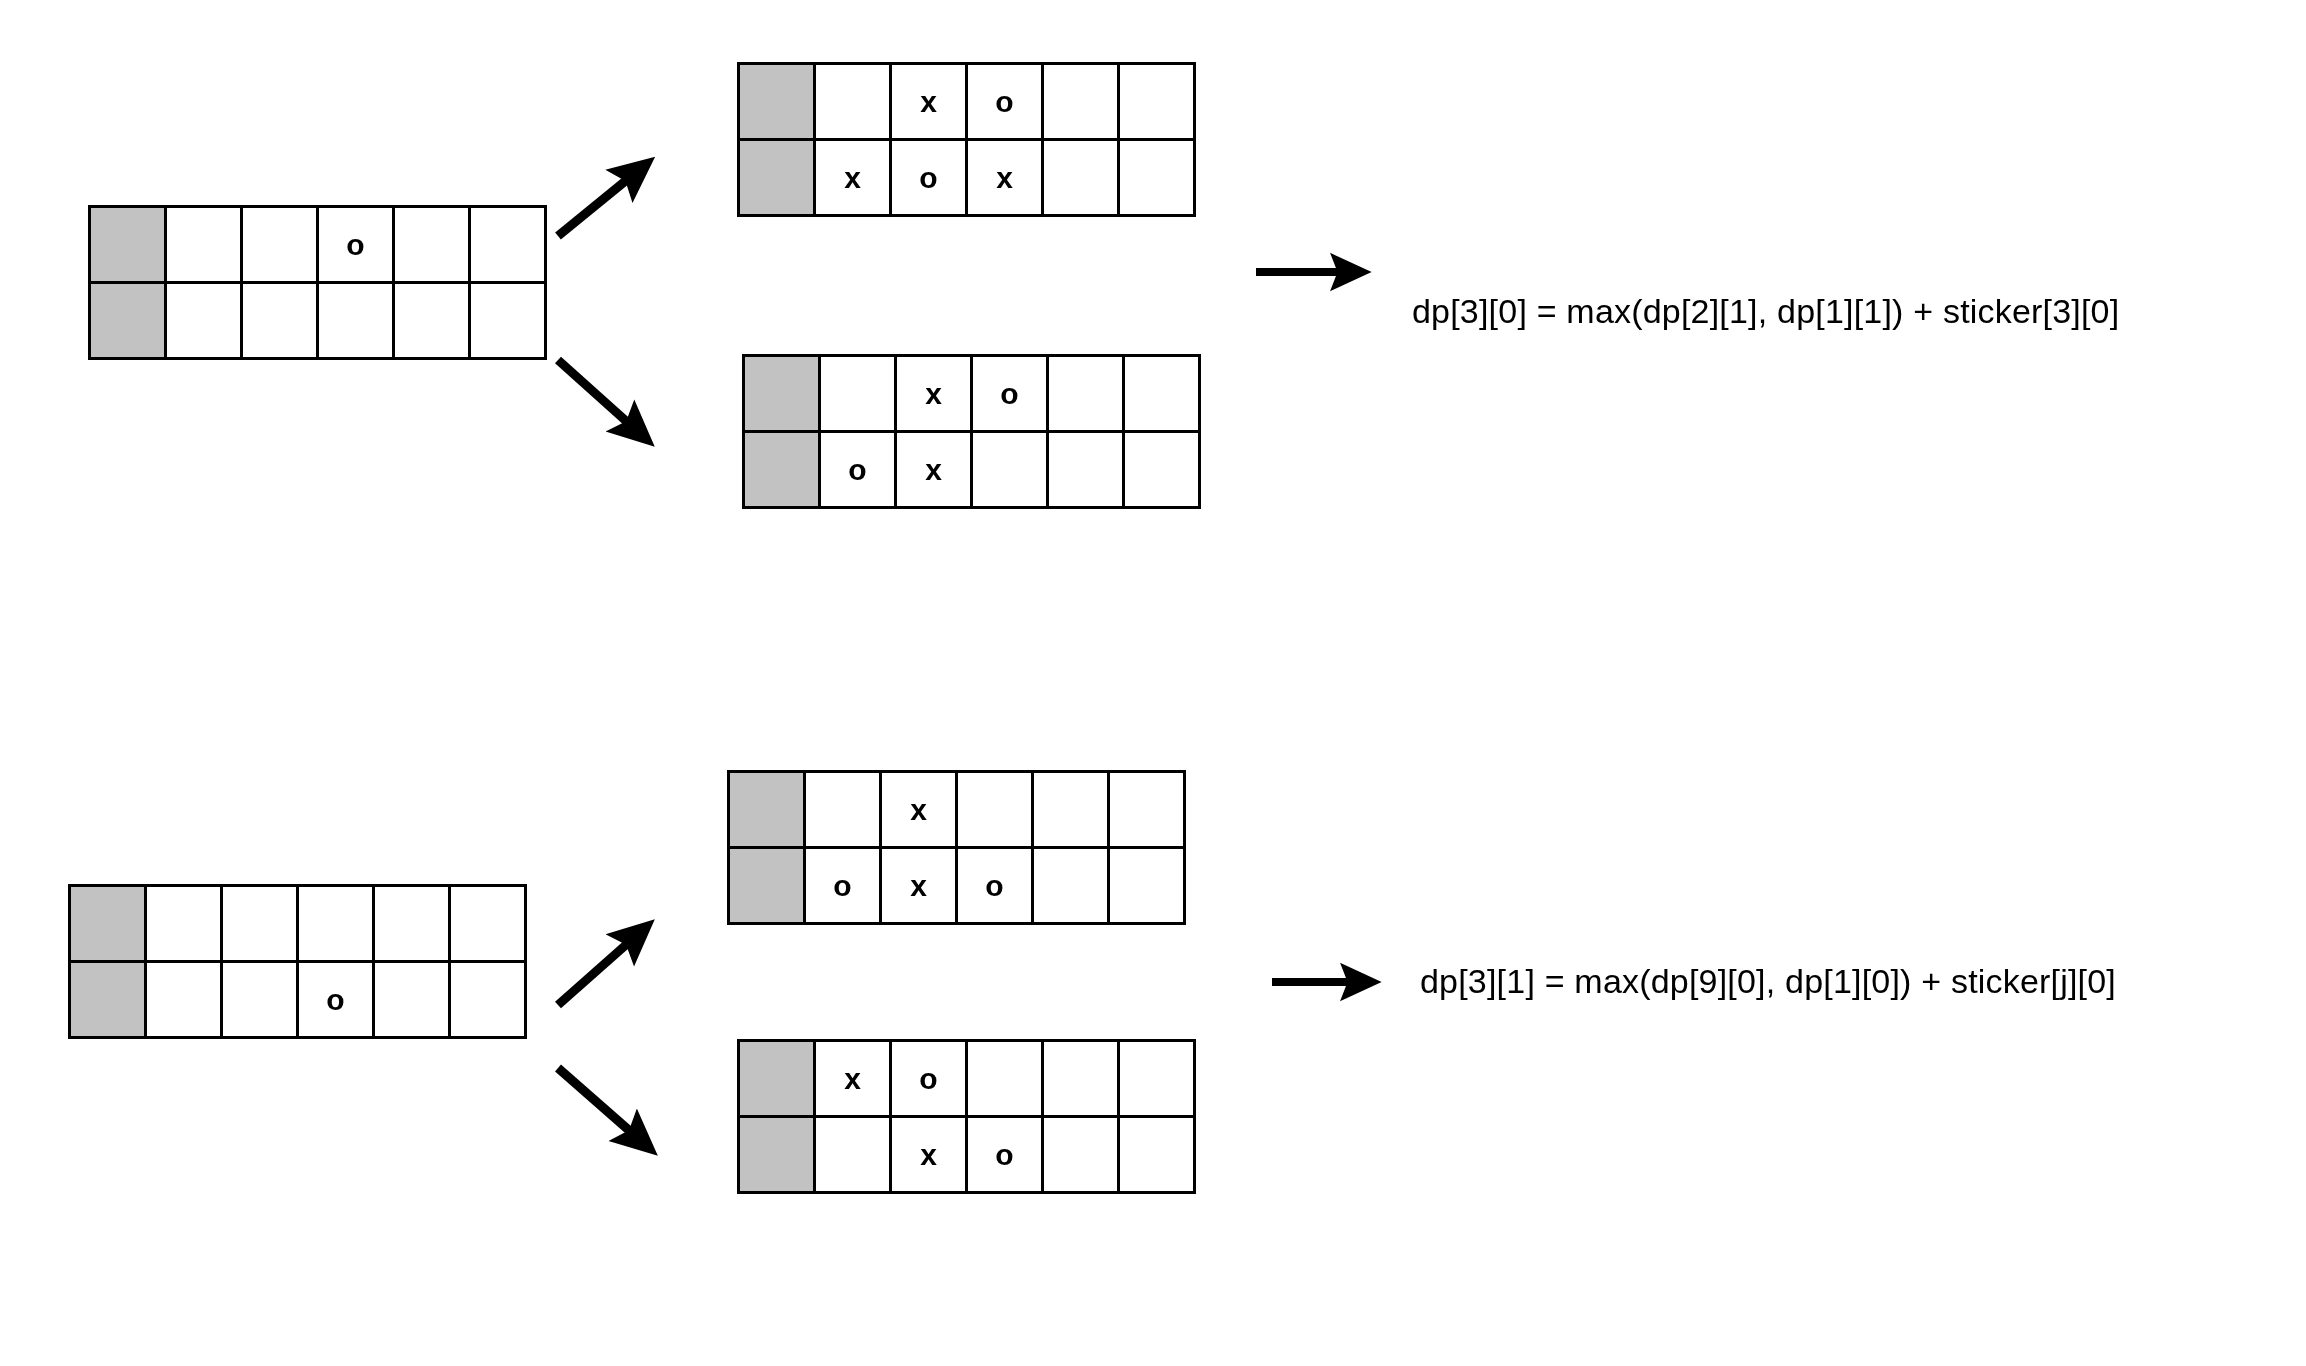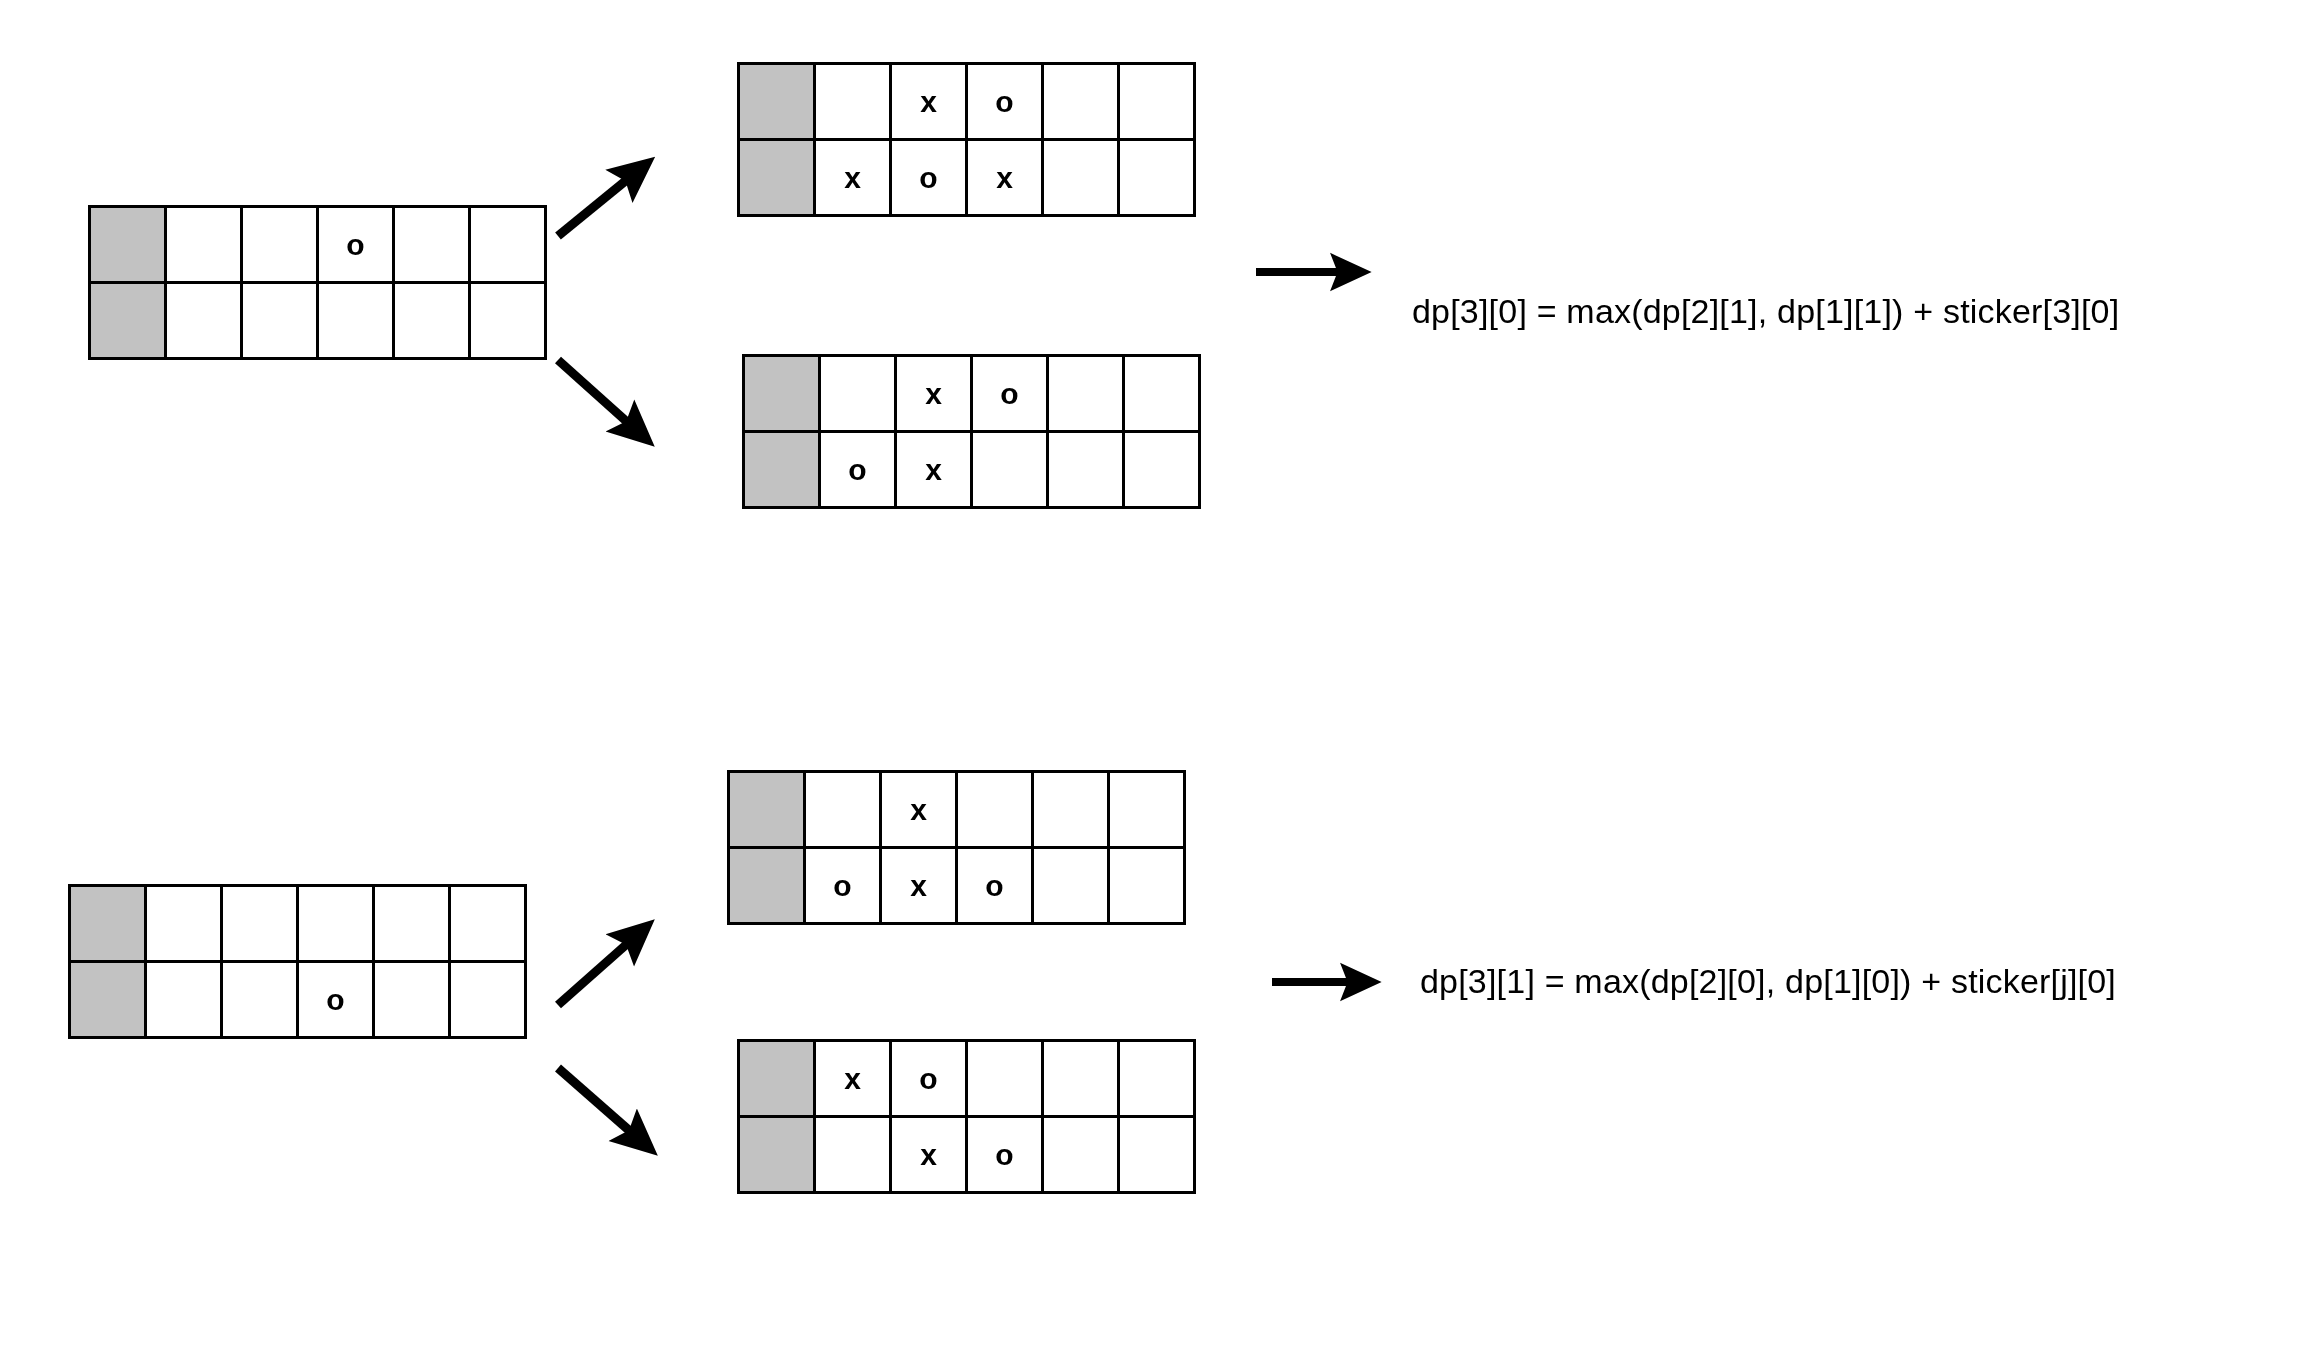--- a/index.html
+++ b/index.html
@@ -213,15 +213,15 @@
         <td class="shaded"></td>
         <td></td>
         <td>x</td>
         <td>o</td>
         <td></td>
         <td></td>
       </tr>
     </tbody>
   </table>
 
-  <div class="formula" style="left:1420px; top:962px;">dp[3][1] = max(dp[2][0], dp[1][0]) + sticker[j][0]</div>
+  <div class="formula" style="left:1420px; top:962px;">dp[3][1] = max(dp[9][0], dp[1][0]) + sticker[j][0]</div>
 
 </div>
 
 </body></html>

